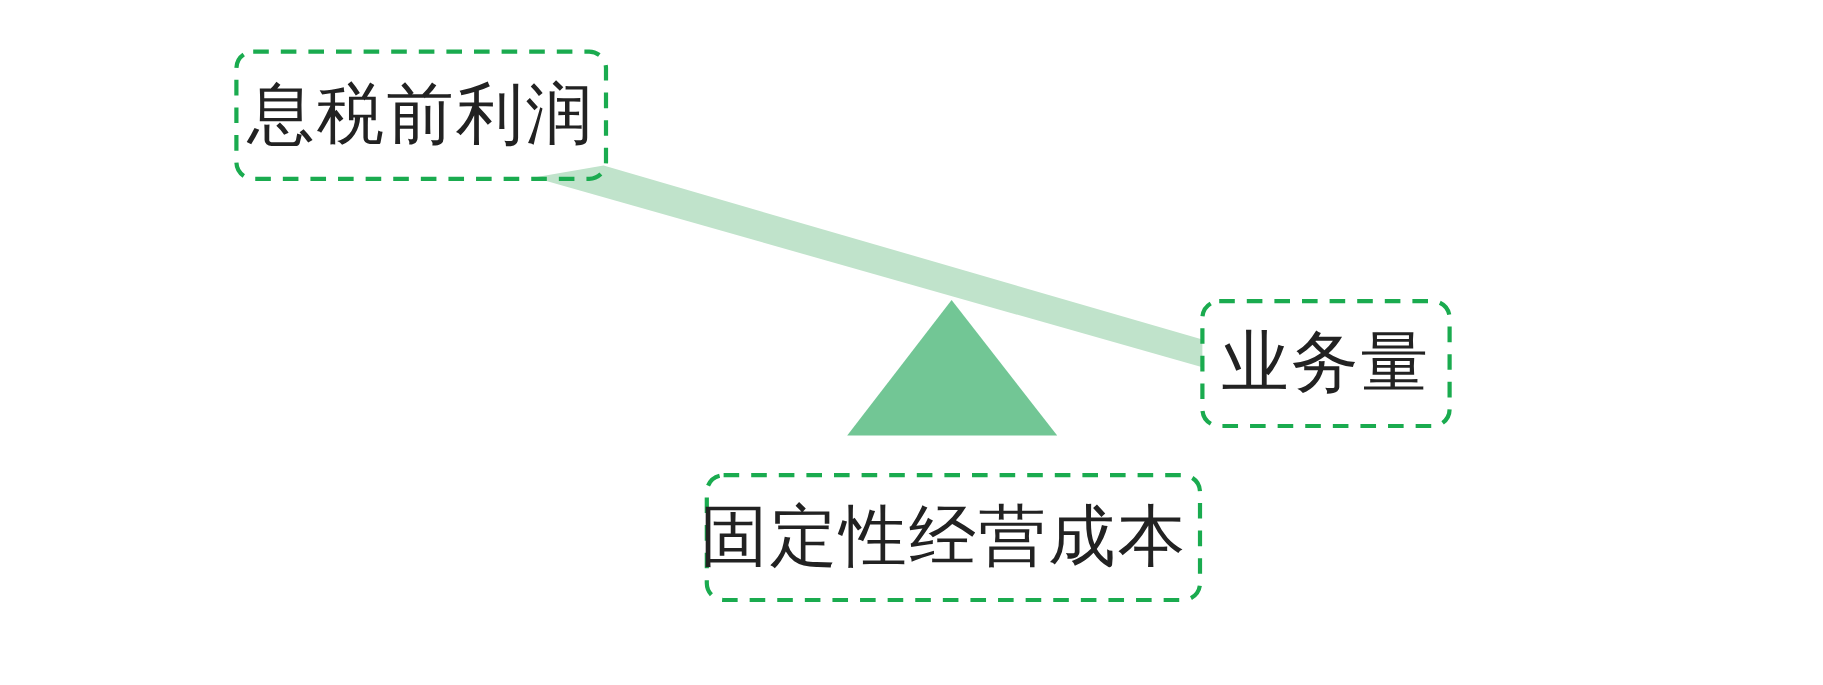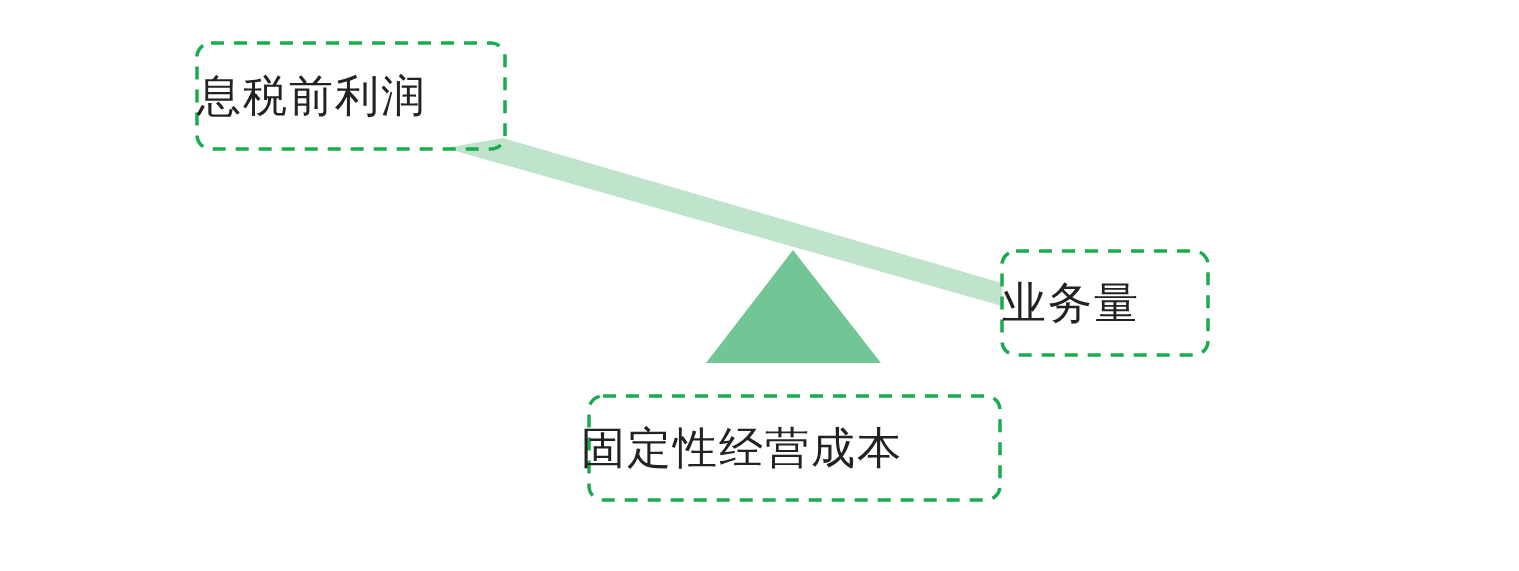--- a/index.html
+++ b/index.html
@@ -1,21 +1,21 @@
 <!DOCTYPE html>
 <html><head>
   <meta charset="utf-8">
   <style>
     html, body { margin: 0; padding: 0; background: #ffffff; }
     body { width: 1519px; height: 571px; position: relative; overflow: hidden;
            font-family: "DejaVu Sans", sans-serif; }
     svg.diagram { position: absolute; left: 0; top: 0; }
     .label-box { position: absolute; box-sizing: border-box; display: flex;
-                 align-items: center; justify-content: flex-start; color: #222222;
-                 font-size: 44px; font-weight: 300; letter-spacing: 2px; }
+                 align-items: center; justify-content: center; color: #222222;
+                 font-size: 56px; font-weight: 300; letter-spacing: 2px; }
   </style>
 </head>
 <body>
 
 <svg class="diagram" width="1519" height="571" viewBox="0 0 1519 571">
   <polygon points="445,148 503,138 1002,283 1002,306" fill="#c0e3cb"></polygon>
   <polygon points="793,250 706,363 881,363" fill="#72c695"></polygon>
   <rect x="197" y="43" width="308" height="106" rx="14" ry="14" fill="none" stroke="#1aab4f" stroke-width="3.5" stroke-dasharray="13,10"></rect>
   <rect x="1002" y="251" width="206" height="104" rx="14" ry="14" fill="none" stroke="#1aab4f" stroke-width="3.5" stroke-dasharray="13,10"></rect>
   <rect x="589" y="396" width="411" height="104" rx="14" ry="14" fill="none" stroke="#1aab4f" stroke-width="3.5" stroke-dasharray="13,10"></rect>

